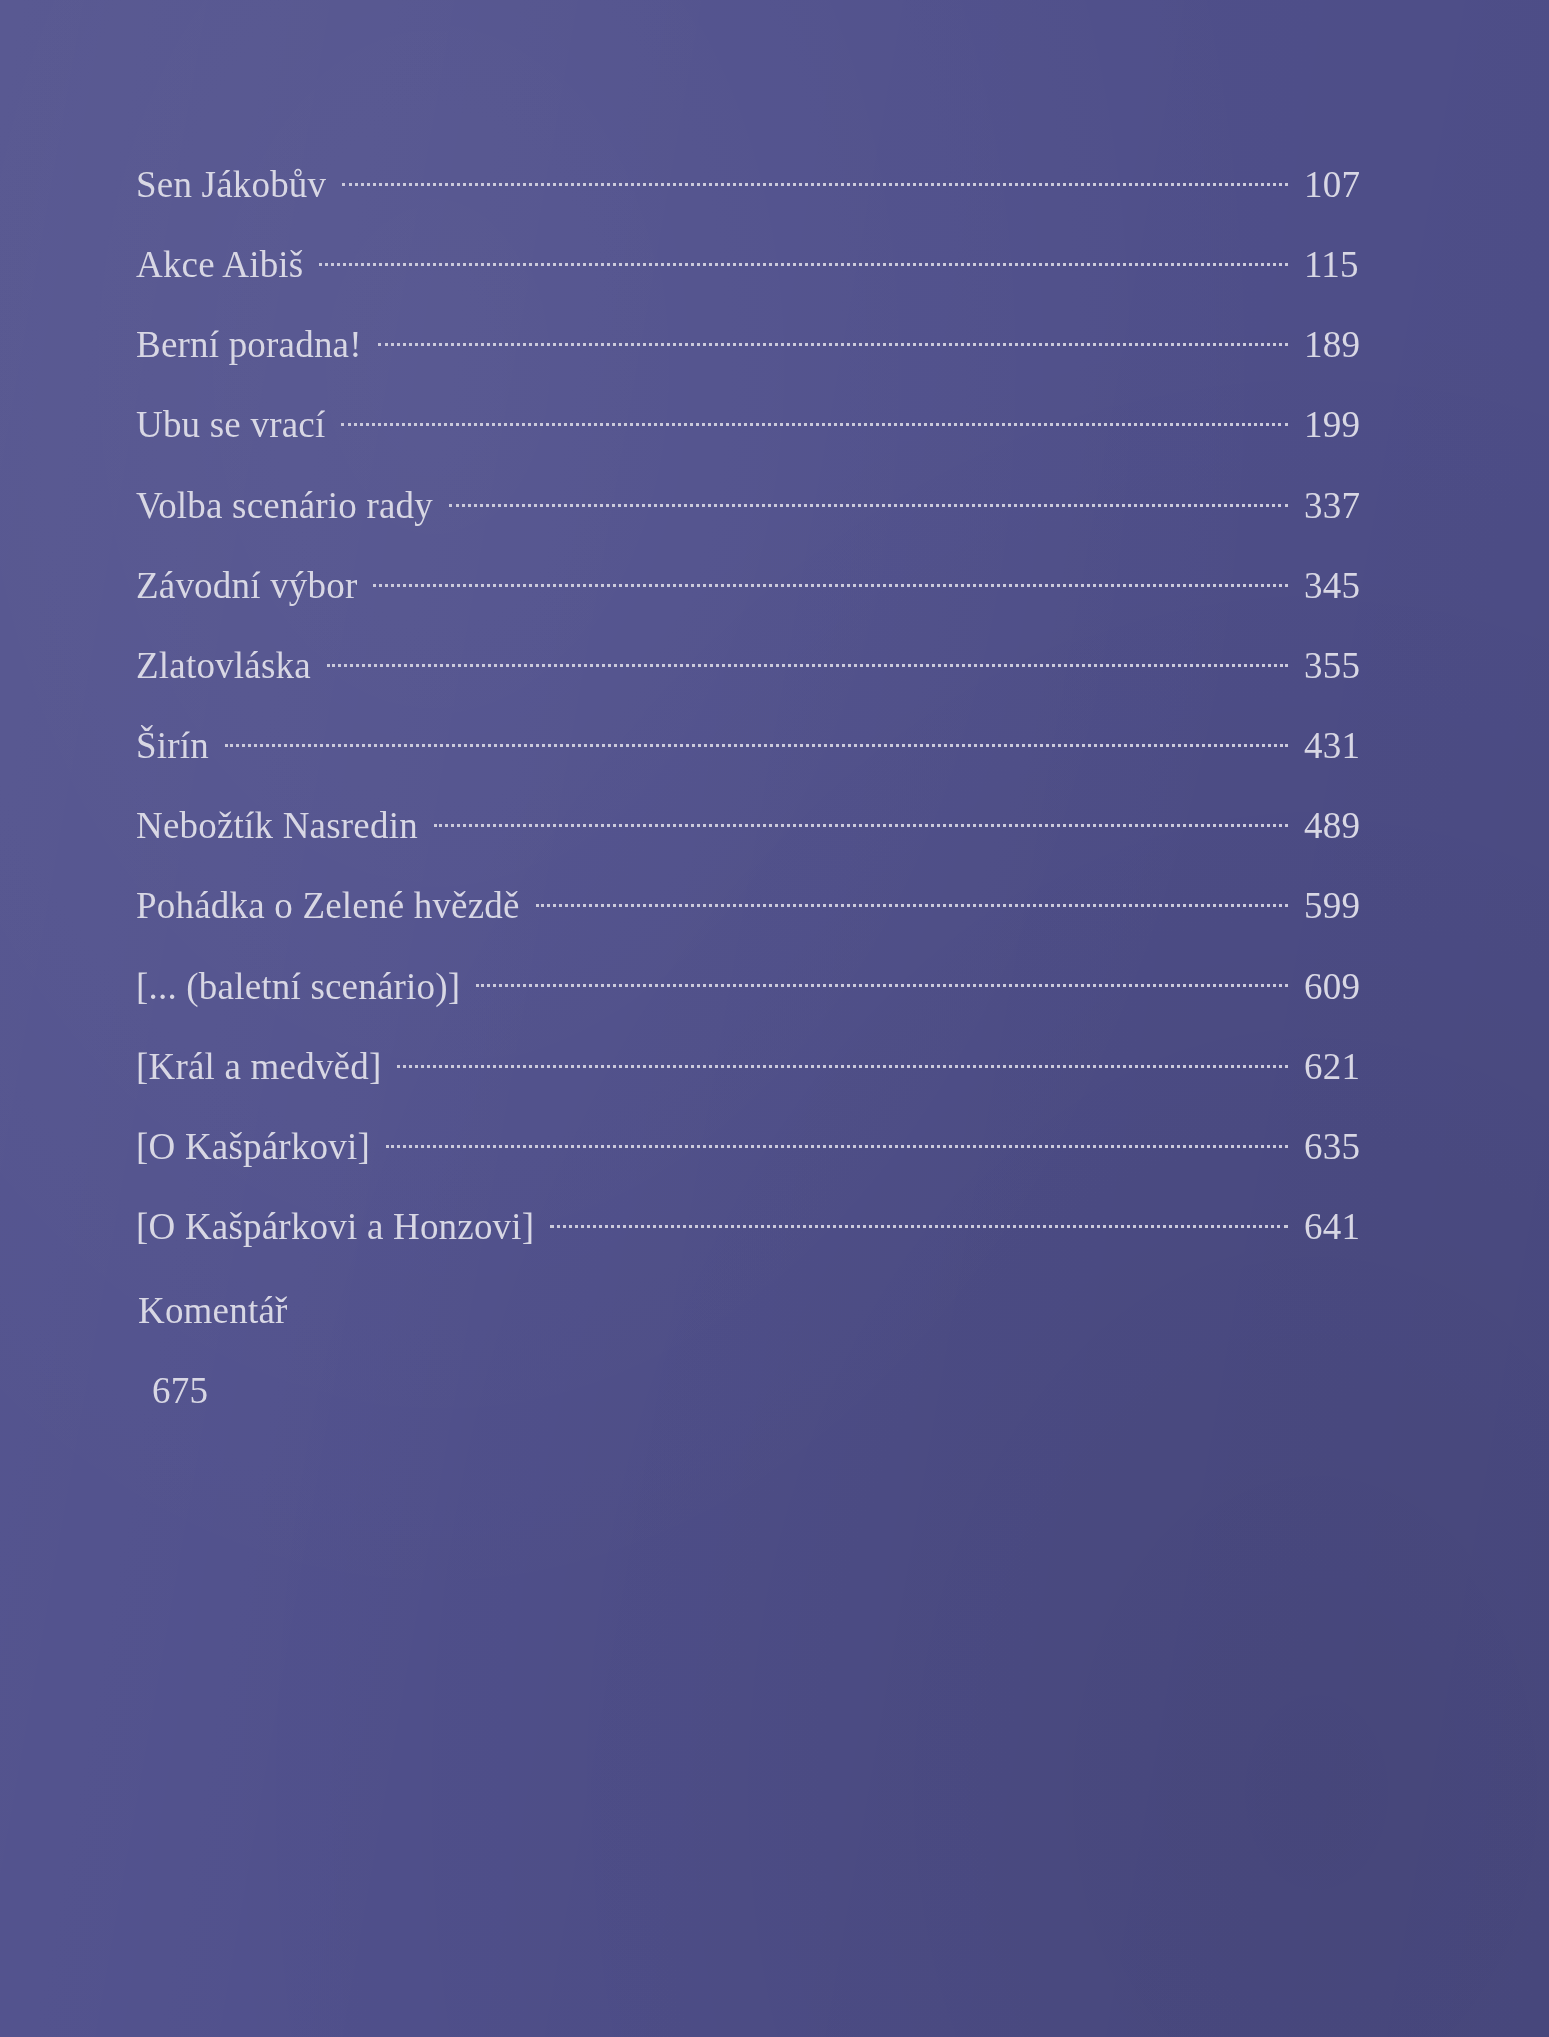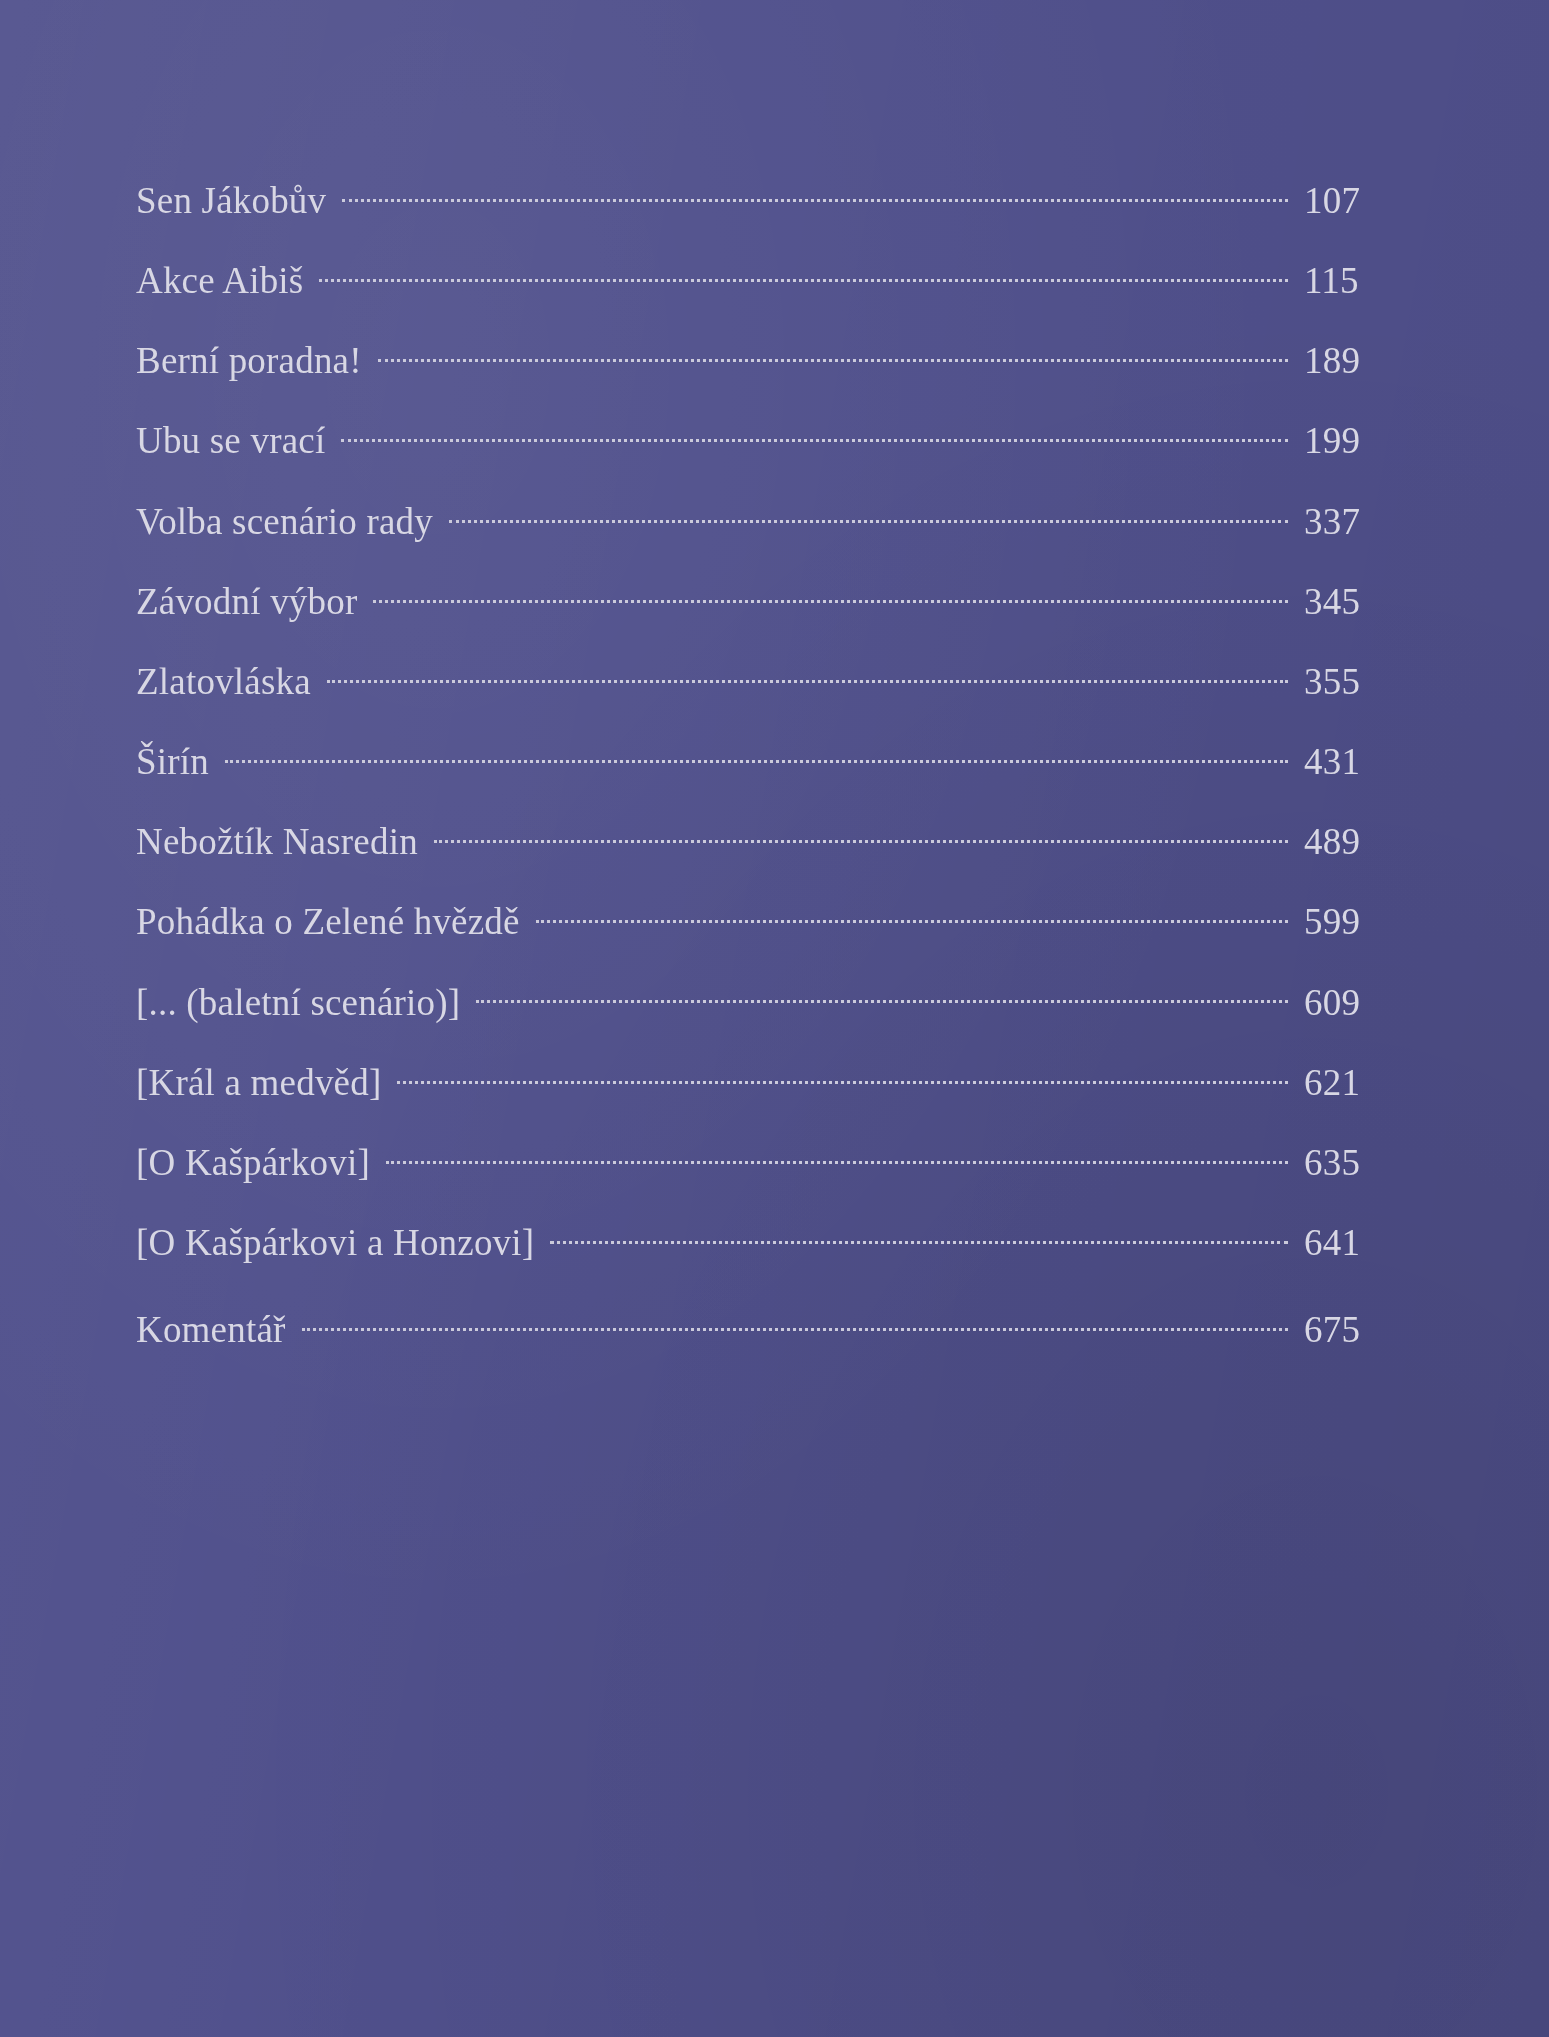--- a/index.html
+++ b/index.html
@@ -41,24 +41,24 @@
   .toc-entry {
     display: flex;
     align-items: baseline;
     width: 100%;
     margin-bottom: 33.5px;
     color: #d8d7e4;
     font-size: 37px;
     line-height: 1.18;
     letter-spacing: 0.2px;
     white-space: nowrap;
-    margin-top: 16px;
   }
   .toc-entry.gap-before {
     margin-top: 40px;
+    flex-direction: column;
   }
   .entry-title {
     flex: 0 0 auto;
     padding-right: 14px;
   }
   .leader {
     flex: 1 1 auto;
     position: relative;
     height: 1em;
     overflow: hidden;

